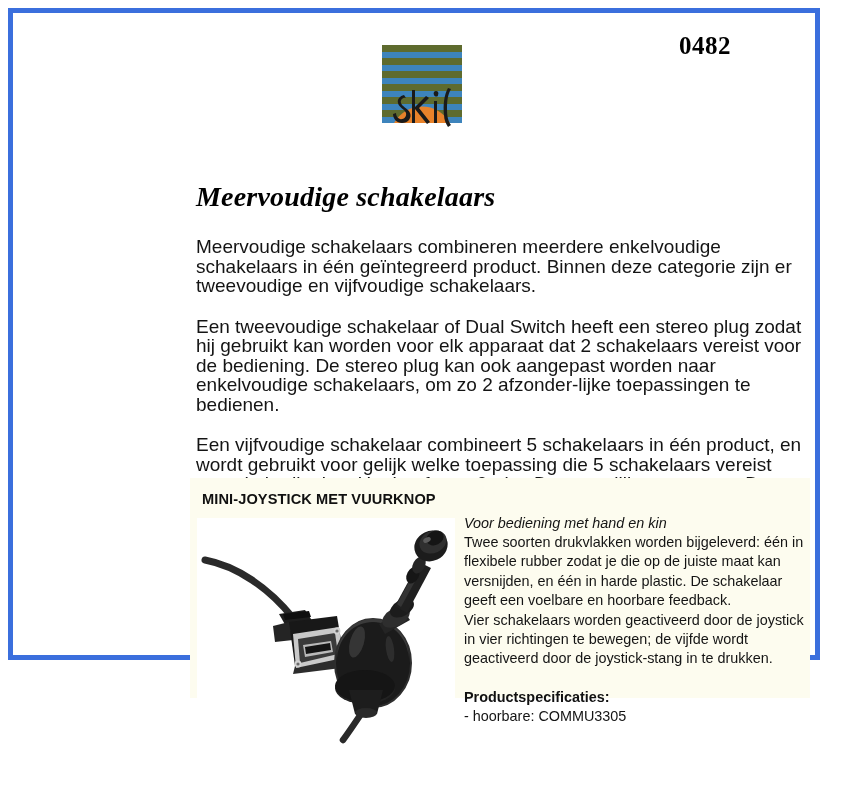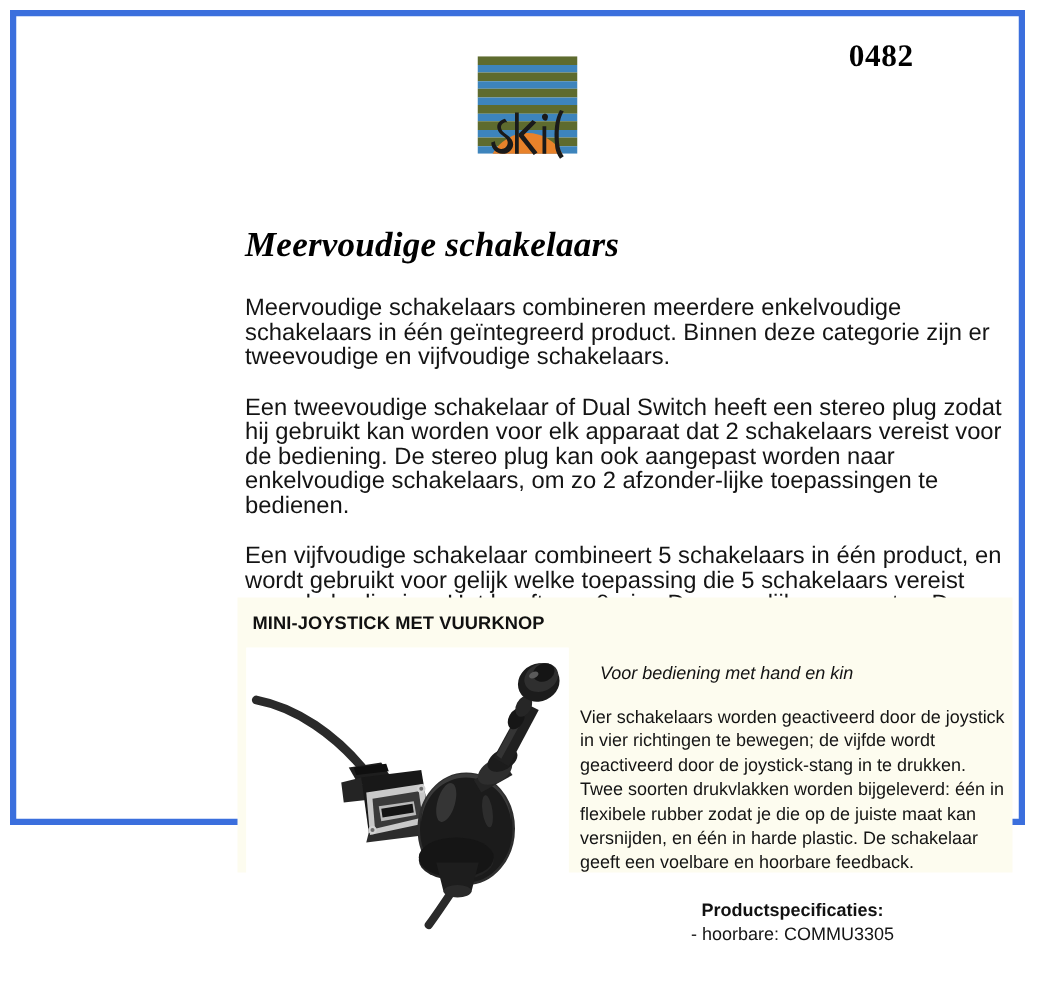--- a/index.html
+++ b/index.html
@@ -116,31 +116,30 @@
     position: absolute;
     left: 274px;
     top: 36px;
     width: 340px;
   }
   #product-tagline {
     font-style: italic;
     font-size: 14.4px;
     line-height: 19px;
     color: #141414;
-    margin: 16px;
+    margin: 0;
   }
   .product-par {
     font-size: 14.4px;
     line-height: 19.4px;
     color: #141414;
     margin: 0;
   }
   #spec-block {
     margin-top: 20px;
-    text-align: center;
   }
   #spec-title {
     font-size: 14.4px;
     font-weight: bold;
     color: #111111;
     margin: 0 0 2px 0;
   }
   .spec-line {
     font-size: 14.4px;
     line-height: 19px;
@@ -264,22 +263,22 @@
       <ellipse cx="230" cy="22" rx="4" ry="2.4" transform="rotate(-25 230 22)" fill="#5a5a5a"></ellipse>
 
       <ellipse cx="160" cy="124" rx="7" ry="16" transform="rotate(16 160 124)" fill="#4a4a4a" opacity="0.55"></ellipse>
       <ellipse cx="193" cy="131" rx="4" ry="13" transform="rotate(-8 193 131)" fill="#454545" opacity="0.45"></ellipse>
     </svg>
   </div>
 
   <div id="product-text">
     <p id="product-tagline">Voor bediening met hand en kin</p>
 
+    <p class="product-par">Twee soorten drukvlakken worden bijgeleverd: één in flexibele rubber zodat je die op de juiste maat kan versnijden, en één in harde plastic. De schakelaar geeft een voelbare en hoorbare feedback.</p>
+
     <p class="product-par">Vier schakelaars worden geactiveerd door de joystick in vier richtingen te bewegen; de vijfde wordt geactiveerd door de joystick-stang in te drukken.</p>
-
-    <p class="product-par">Twee soorten drukvlakken worden bijgeleverd: één in flexibele rubber zodat je die op de juiste maat kan versnijden, en één in harde plastic. De schakelaar geeft een voelbare en hoorbare feedback.</p>
 
     <div id="spec-block">
       <p id="spec-title">Productspecificaties:</p>
       <p class="spec-line">- hoorbare: COMMU3305</p>
     </div>
   </div>
 </div>
 
 </body></html>

